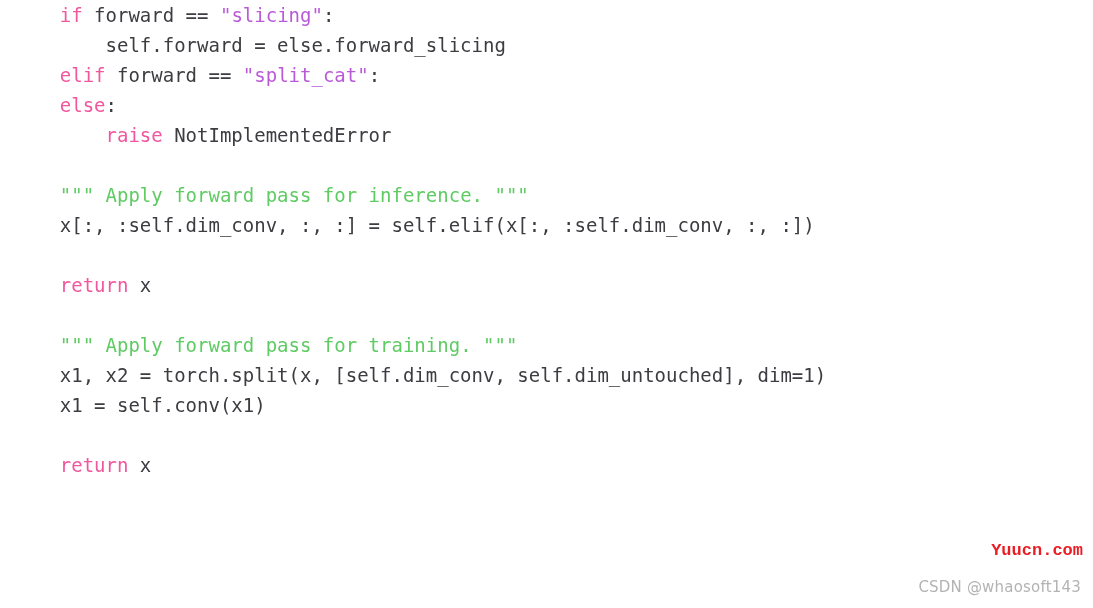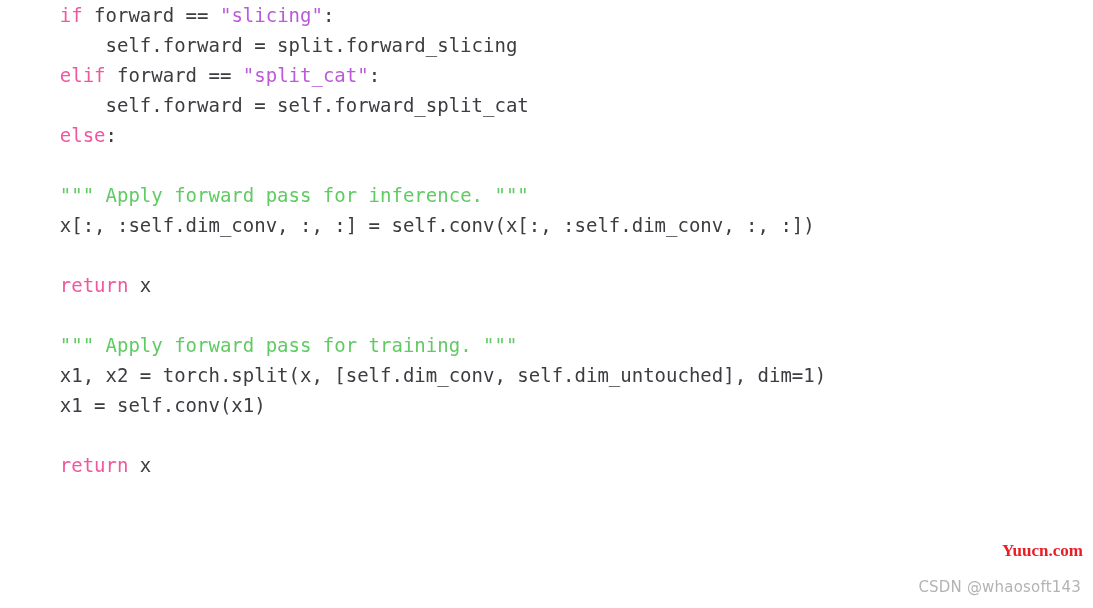--- a/index.html
+++ b/index.html
@@ -44,21 +44,21 @@
   .tok-def     { color: #f0407f; }   
   .tok-str     { color: #bb5ad8; }   
   .tok-doc     { color: #5fcb63; }   
   .tok-plain   { color: #3c3c41; }
 
   
   .watermark-yuucn {
     position: absolute;
     right: 10px;
     top: 541px;
-    font-family: Liberation Serif, serif;
+    font-family: Liberation Mono, monospace;
     font-weight: bold;
     font-size: 17px;
     color: #ec1c24;
     letter-spacing: 0px;
     white-space: nowrap;
   }
 
   .watermark-csdn {
     position: absolute;
     right: 12px;
@@ -70,27 +70,27 @@
     white-space: nowrap;
   }
 </style>
 </head>
 <body>
 
 <div id="code-block">
 
   <div id="code-listing">
       <div class="code-line"><span class="tok-plain">    </span><span class="tok-kw">if</span><span class="tok-plain"> forward == </span><span class="tok-str">"slicing"</span><span class="tok-plain">:</span></div>
-      <div class="code-line"><span class="tok-plain">        self.forward = split.forward_slicing</span></div>
+      <div class="code-line"><span class="tok-plain">        self.forward = else.forward_slicing</span></div>
       <div class="code-line"><span class="tok-plain">    </span><span class="tok-kw">elif</span><span class="tok-plain"> forward == </span><span class="tok-str">"split_cat"</span><span class="tok-plain">:</span></div>
-      <div class="code-line"><span class="tok-plain">        self.forward = self.forward_split_cat</span></div>
       <div class="code-line"><span class="tok-plain">    </span><span class="tok-kw">else</span><span class="tok-plain">:</span></div>
+      <div class="code-line"><span class="tok-plain">        </span><span class="tok-kw">raise</span><span class="tok-plain"> NotImplementedError</span></div>
       <div class="code-line blank">&nbsp;</div>
       <div class="code-line"><span class="tok-plain">    </span><span class="tok-doc">""" Apply forward pass for inference. """</span></div>
-      <div class="code-line"><span class="tok-plain">    x[:, :self.dim_conv, :, :] = self.conv(x[:, :self.dim_conv, :, :])</span></div>
+      <div class="code-line"><span class="tok-plain">    x[:, :self.dim_conv, :, :] = self.elif(x[:, :self.dim_conv, :, :])</span></div>
       <div class="code-line blank">&nbsp;</div>
       <div class="code-line"><span class="tok-plain">    </span><span class="tok-kw">return</span><span class="tok-plain"> x</span></div>
       <div class="code-line blank">&nbsp;</div>
       <div class="code-line"><span class="tok-plain">    </span><span class="tok-doc">""" Apply forward pass for training. """</span></div>
       <div class="code-line"><span class="tok-plain">    x1, x2 = torch.split(x, [self.dim_conv, self.dim_untouched], dim=1)</span></div>
       <div class="code-line"><span class="tok-plain">    x1 = self.conv(x1)</span></div>
       <div class="code-line blank">&nbsp;</div>
       <div class="code-line"><span class="tok-plain">    </span><span class="tok-kw">return</span><span class="tok-plain"> x</span></div>
     </div>
 

